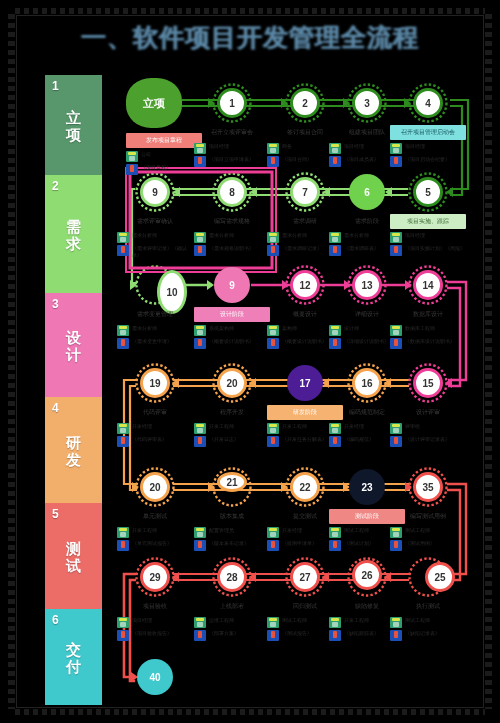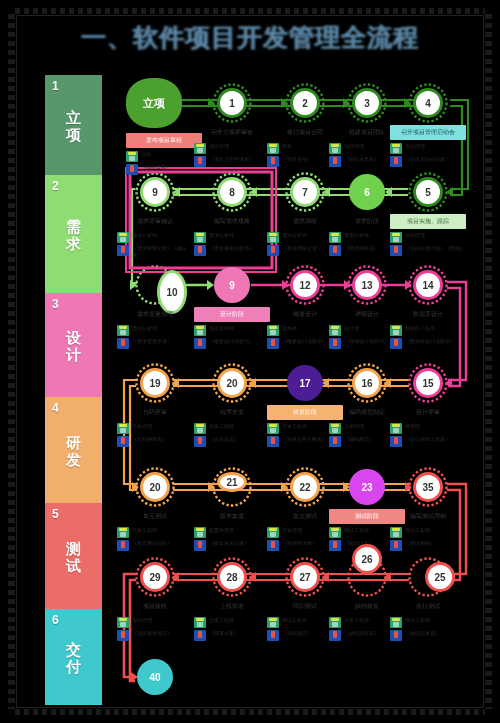--- a/index.html
+++ b/index.html
@@ -463,21 +463,21 @@
           <div class="banner plain">提交测试</div>
           <div class="irow">
             <span class="ico green"></span>
             <span class="itxt">开发经理</span>
           </div>
           <div class="irow">
             <span class="ico blue"></span>
             <span class="itxt">《提测申请单》</span>
           </div>
         </div>
-        <div class="node solid" style="left: 349px; top: 469px; width: 36px; height: 36px; background: #d946ef; color: rgb(255, 255, 255);">23</div>
+        <div class="node solid" style="left: 349px; top: 469px; width: 36px; height: 36px; background: #0f172a; color: rgb(255, 255, 255);">23</div>
         <div class="cell" style="left: 329px; top: 509px;">
           <div class="banner tag-salmon">测试阶段</div>
           <div class="irow">
             <span class="ico green"></span>
             <span class="itxt">测试工程师</span>
           </div>
           <div class="irow">
             <span class="ico blue"></span>
             <span class="itxt">《测试计划》</span>
           </div>
@@ -499,21 +499,21 @@
           <div class="banner plain">执行测试</div>
           <div class="irow">
             <span class="ico green"></span>
             <span class="itxt">测试工程师</span>
           </div>
           <div class="irow">
             <span class="ico blue"></span>
             <span class="itxt">《缺陷记录表》</span>
           </div>
         </div>
-        <div class="node ring" style="left: 352px; top: 544px; width: 30px; height: 30px; border-color: rgb(240, 80, 76); color: rgb(51, 51, 51);">26</div>
+        <div class="node ring" style="left: 352px; top: 560px; width: 30px; height: 30px; border-color: rgb(240, 80, 76); color: rgb(51, 51, 51);">26</div>
         <div class="cell" style="left: 329px; top: 599px;">
           <div class="banner plain">缺陷修复</div>
           <div class="irow">
             <span class="ico green"></span>
             <span class="itxt">开发工程师</span>
           </div>
           <div class="irow">
             <span class="ico blue"></span>
             <span class="itxt">《缺陷跟踪表》</span>
           </div>

